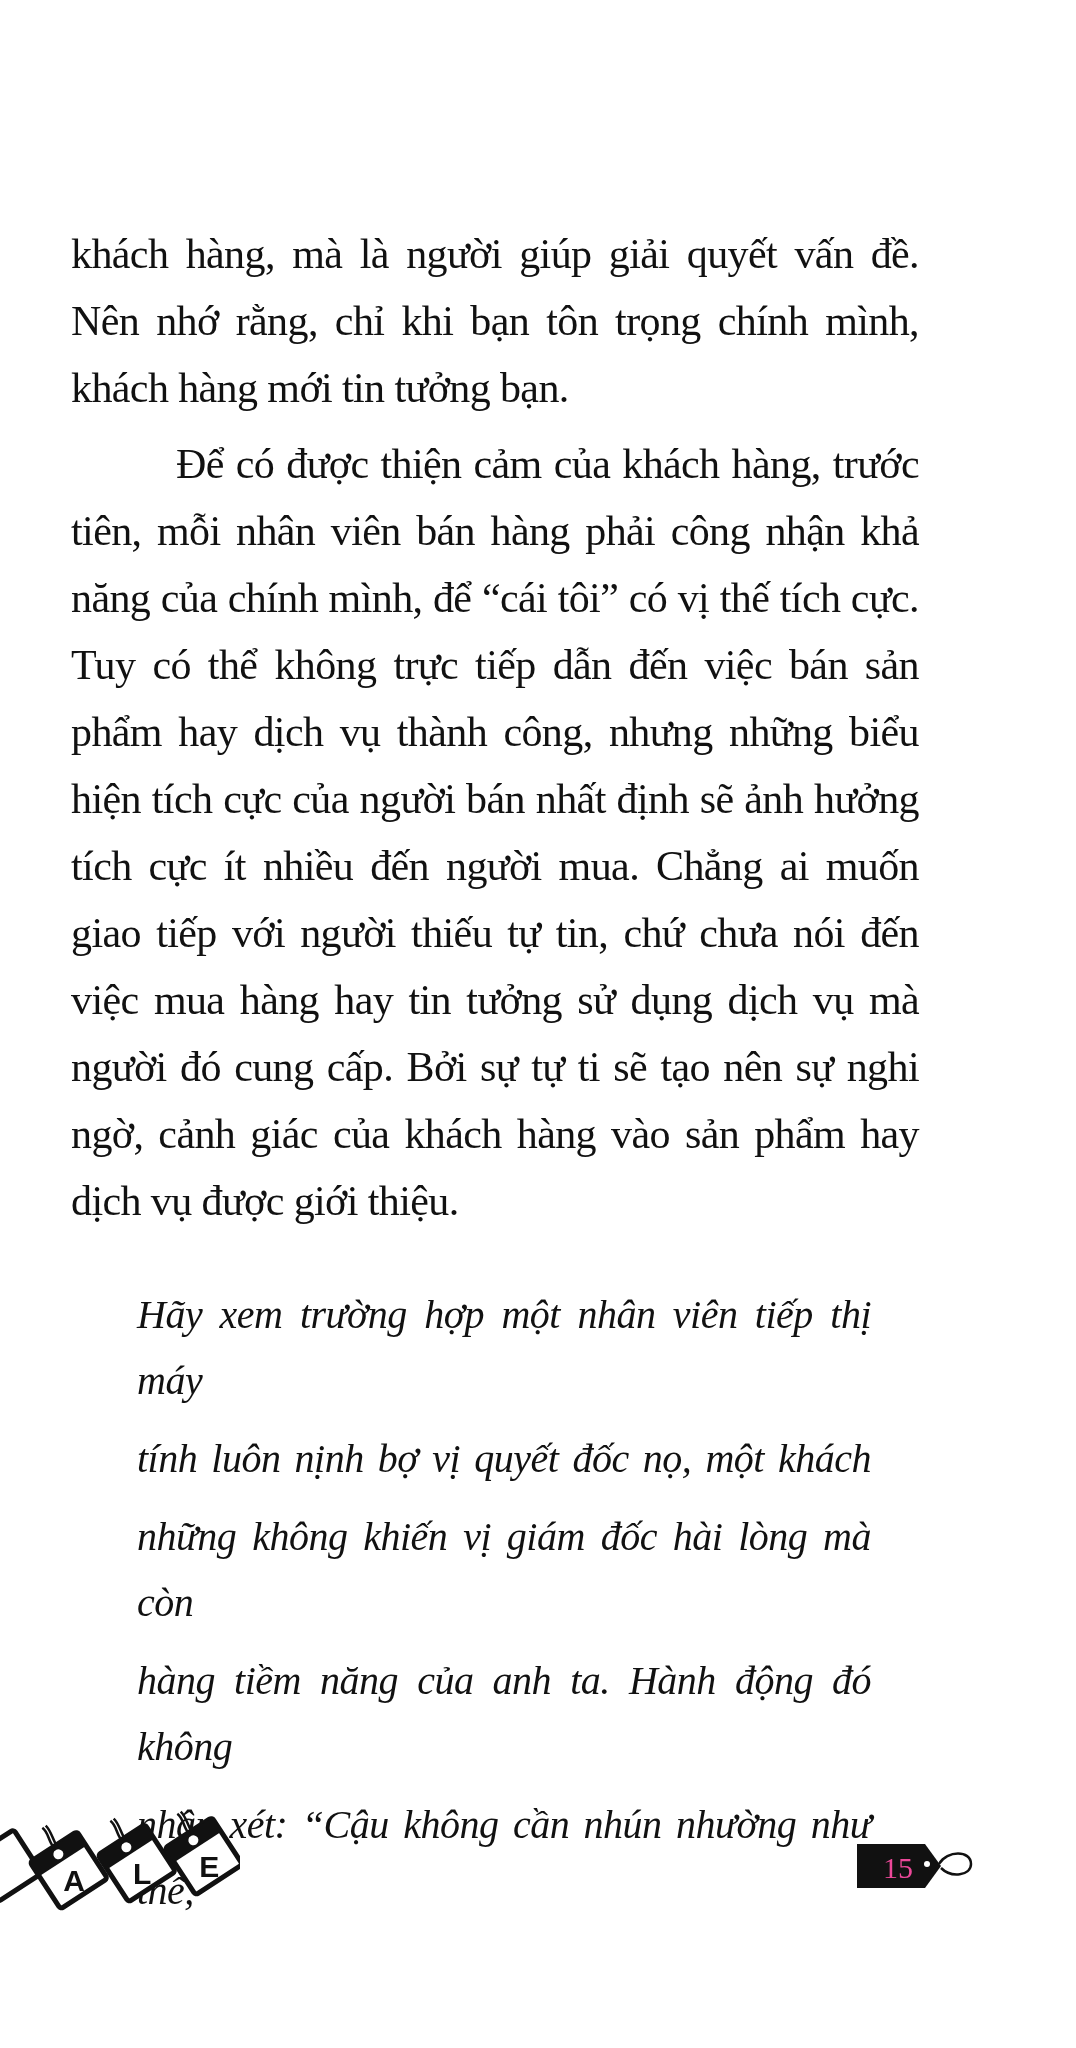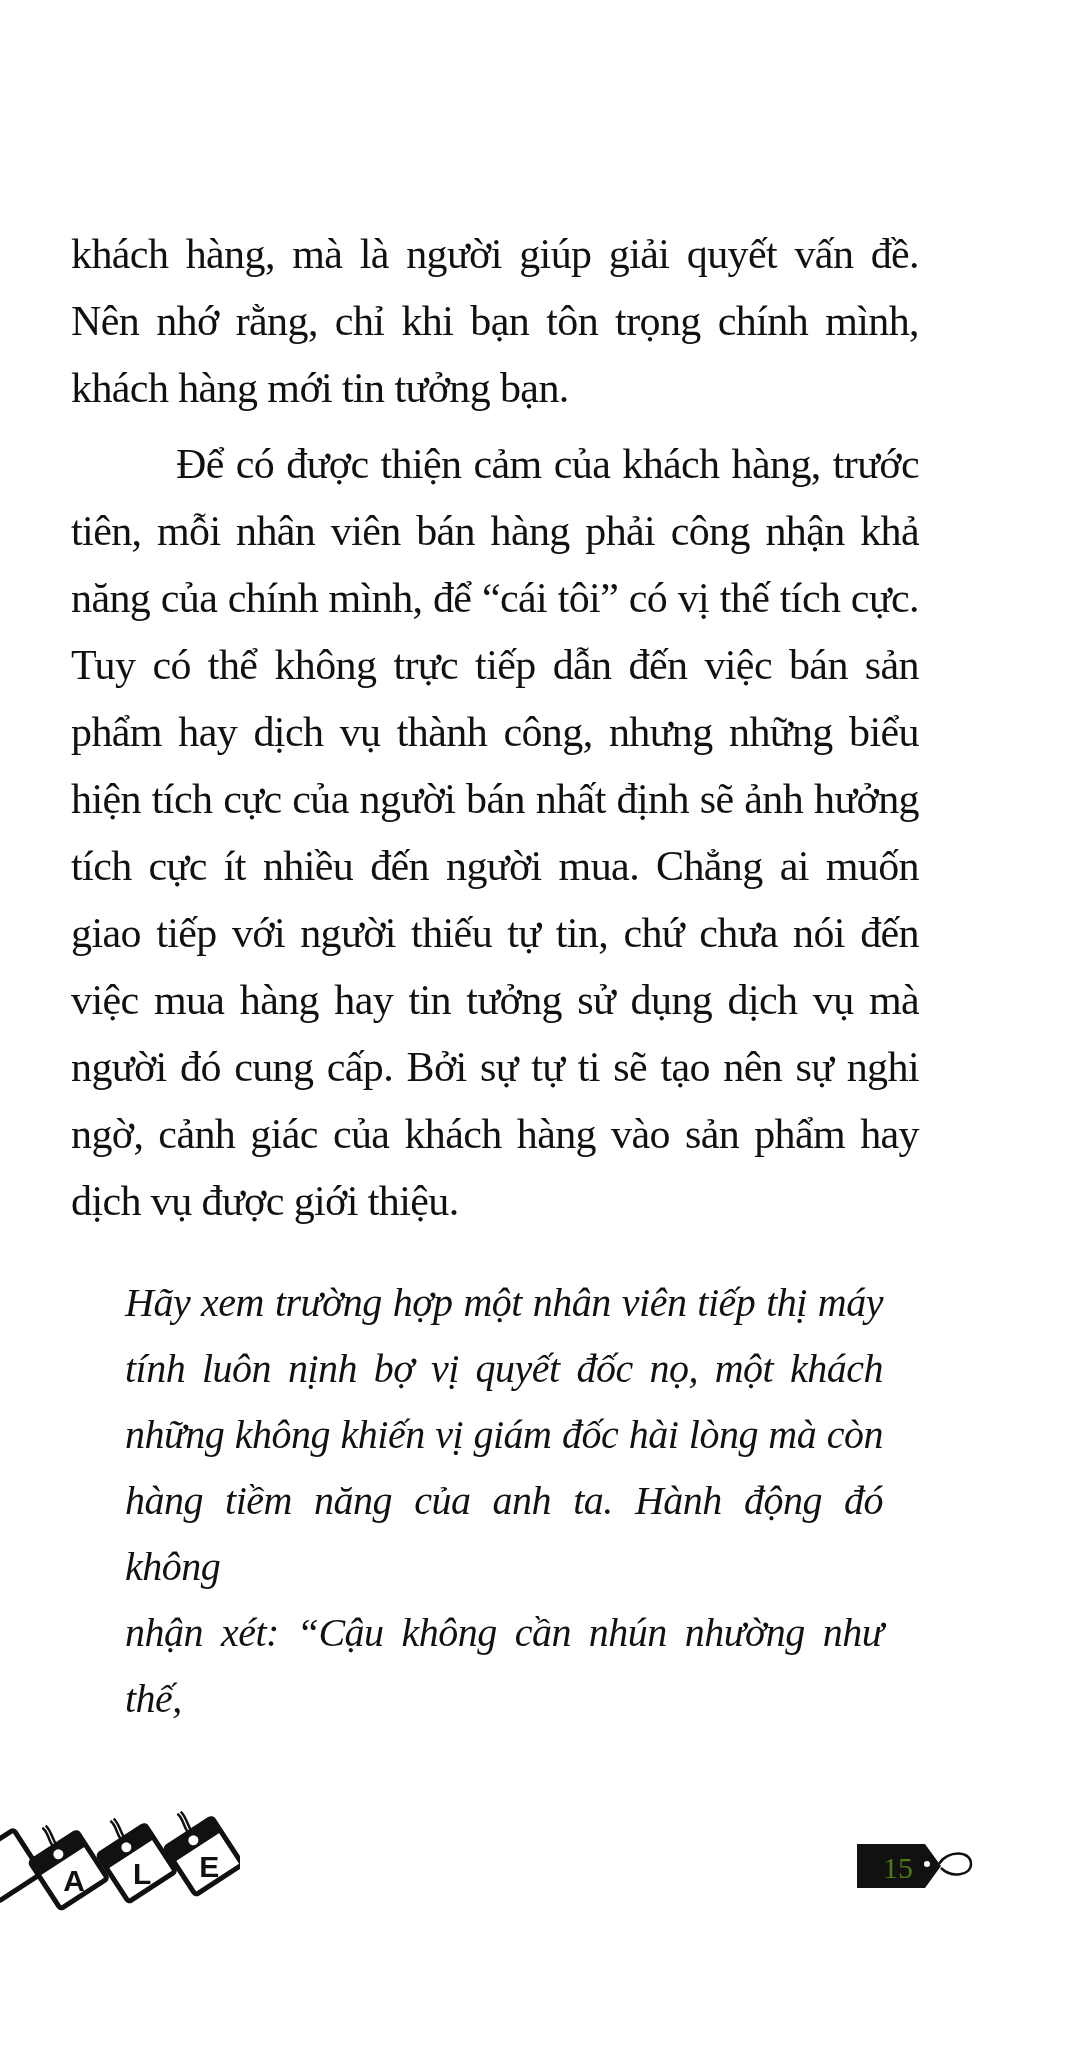--- a/index.html
+++ b/index.html
@@ -42,21 +42,21 @@
       position: absolute;
       left: 125px;
       top: 1270px;
       width: 758px;
       font-size: 40px;
       line-height: 66px;
       font-style: italic;
       letter-spacing: -0.5px;
     }
     .quote-block p {
-      margin: 0;
+      margin: 12px;
       text-align: justify;
       text-align-last: justify;
     }
     
     .footer {
       position: absolute;
       left: 0;
       top: 1800px;
       width: 1076px;
       height: 130px;
@@ -85,21 +85,21 @@
       height: 52px;
     }
     .page-tag .num {
       position: absolute;
       left: 14px;
       top: 6px;
       width: 58px;
       text-align: center;
       font-size: 30px;
       line-height: 40px;
-      color: #4d7c0f;
+      color: #ec4899;
       font-family: "Liberation Serif", serif;
     }
   </style>
 </head>
 <body>
 
 <div class="page">
 
   <div class="body-text">
     <p>khách hàng, mà là người giúp giải quyết vấn đề. Nên nhớ rằng, chỉ khi bạn tôn trọng chính mình, khách hàng mới tin tưởng bạn.</p>

